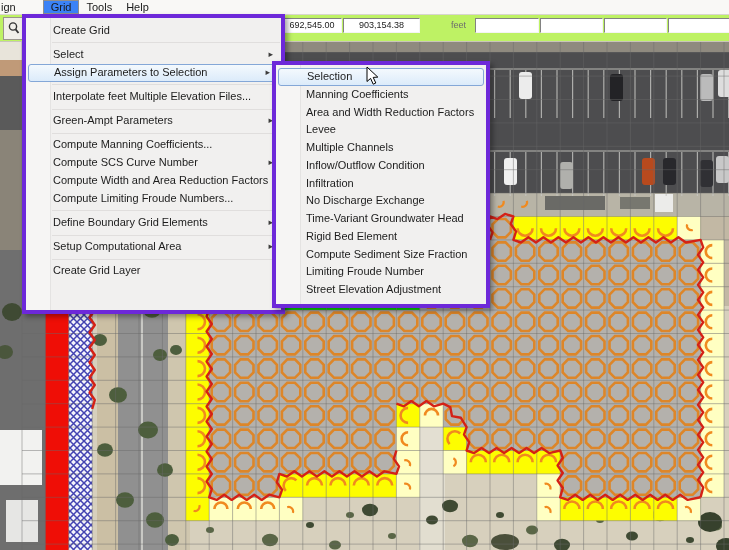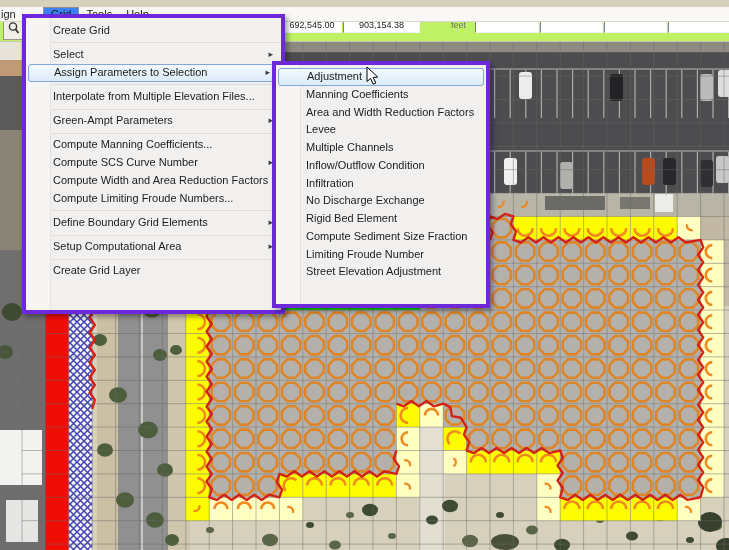--- a/index.html
+++ b/index.html
@@ -1,20 +1,20 @@
 <!DOCTYPE html>
 <html><head>
 <meta charset="utf-8">
 <style>
   html,body{margin:0;padding:0;background:#888;}
   #stage{position:relative;width:729px;height:550px;overflow:hidden;
          font-family:"Liberation Sans",sans-serif;background:#d7d0bd;}
   #maplayer{position:absolute;left:0;top:0;}
   
-  #menubar{position:absolute;left:0;top:7px;width:729px;height:14px;background:#f9f8f6;
+  #menubar{position:absolute;left:0;top:0;width:729px;height:14px;background:#f9f8f6;
            border-bottom:1px solid #d8d5cf;display:flex;align-items:center;font-size:11px;color:#1a1a1a;z-index:30;}
   .mb-item{padding:0 7px;height:13px;line-height:13px;}
   .mb-item.active{border:1px solid #8e8e8e;background:#3b82f6;height:12px;line-height:12px;margin-left:20px;}
   
   #toolbar{position:absolute;left:0;top:15px;width:729px;height:26px;background:#bef264;z-index:20;
            border-bottom:1px solid #c9c5ba;}
   .tb-box{position:absolute;top:3px;height:13px;background:#fff;border:1px solid #828282;
           border-bottom-color:#f4f4f4;border-right-color:#f4f4f4;font-size:9px;color:#222;
           text-align:center;line-height:13px;}
   #units-label{position:absolute;top:5px;font-size:9px;color:#6e6e6e;}
@@ -1260,46 +1260,47 @@
       <div class="mb-item">Help</div>
     </div>
 
   <div class="menu-panel" id="grid-menu">
     <div class="menu-gutter"></div>
   <div class="menu-item"><span>Create Grid</span></div>
       <div class="menu-sep"></div>
       <div class="menu-item"><span>Select</span><span class="arrow">▸</span></div>
       <div class="menu-item hl"><span>Assign Parameters to Selection</span><span class="arrow">▸</span></div>
       <div class="menu-sep"></div>
-      <div class="menu-item"><span>Interpolate from Multiple Elevation Files...</span></div>
+      <div class="menu-item"><span>Interpolate feet Multiple Elevation Files...</span></div>
       <div class="menu-sep"></div>
       <div class="menu-item"><span>Green-Ampt Parameters</span><span class="arrow">▸</span></div>
       <div class="menu-sep"></div>
       <div class="menu-item"><span>Compute Manning Coefficients...</span></div>
       <div class="menu-item"><span>Compute SCS Curve Number</span><span class="arrow">▸</span></div>
       <div class="menu-item"><span>Compute Width and Area Reduction Factors</span></div>
       <div class="menu-item"><span>Compute Limiting Froude Numbers...</span></div>
       <div class="menu-sep"></div>
       <div class="menu-item"><span>Define Boundary Grid Elements</span><span class="arrow">▸</span></div>
       <div class="menu-sep"></div>
       <div class="menu-item"><span>Setup Computational Area</span><span class="arrow">▸</span></div>
       <div class="menu-sep"></div>
       <div class="menu-item"><span>Create Grid Layer</span></div>
     </div>
 
   <div class="menu-panel" id="assign-submenu">
     <div class="menu-gutter"></div>
-  <div class="menu-item hl"><span>Adjustment</span></div>
+  <div class="menu-item hl"><span>Selection</span></div>
       <div class="menu-item"><span>Manning Coefficients</span></div>
       <div class="menu-item"><span>Area and Width Reduction Factors</span></div>
       <div class="menu-item"><span>Levee</span></div>
       <div class="menu-item"><span>Multiple Channels</span></div>
       <div class="menu-item"><span>Inflow/Outflow Condition</span></div>
       <div class="menu-item"><span>Infiltration</span></div>
       <div class="menu-item"><span>No Discharge Exchange</span></div>
+      <div class="menu-item"><span>Time-Variant Groundwater Head</span></div>
       <div class="menu-item"><span>Rigid Bed Element</span></div>
       <div class="menu-item"><span>Compute Sediment Size Fraction</span></div>
       <div class="menu-item"><span>Limiting Froude Number</span></div>
       <div class="menu-item"><span>Street Elevation Adjustment</span></div>
     </div>
 
   <div id="cursor">
     <svg width="14" height="20">
       <path d="M1,1 L1,15.5 L4.6,12.4 L7.2,18.2 L9.8,17 L7.2,11.4 L11.8,11.1 Z" fill="#fff" stroke="#000" stroke-width="1"></path>
     </svg>

